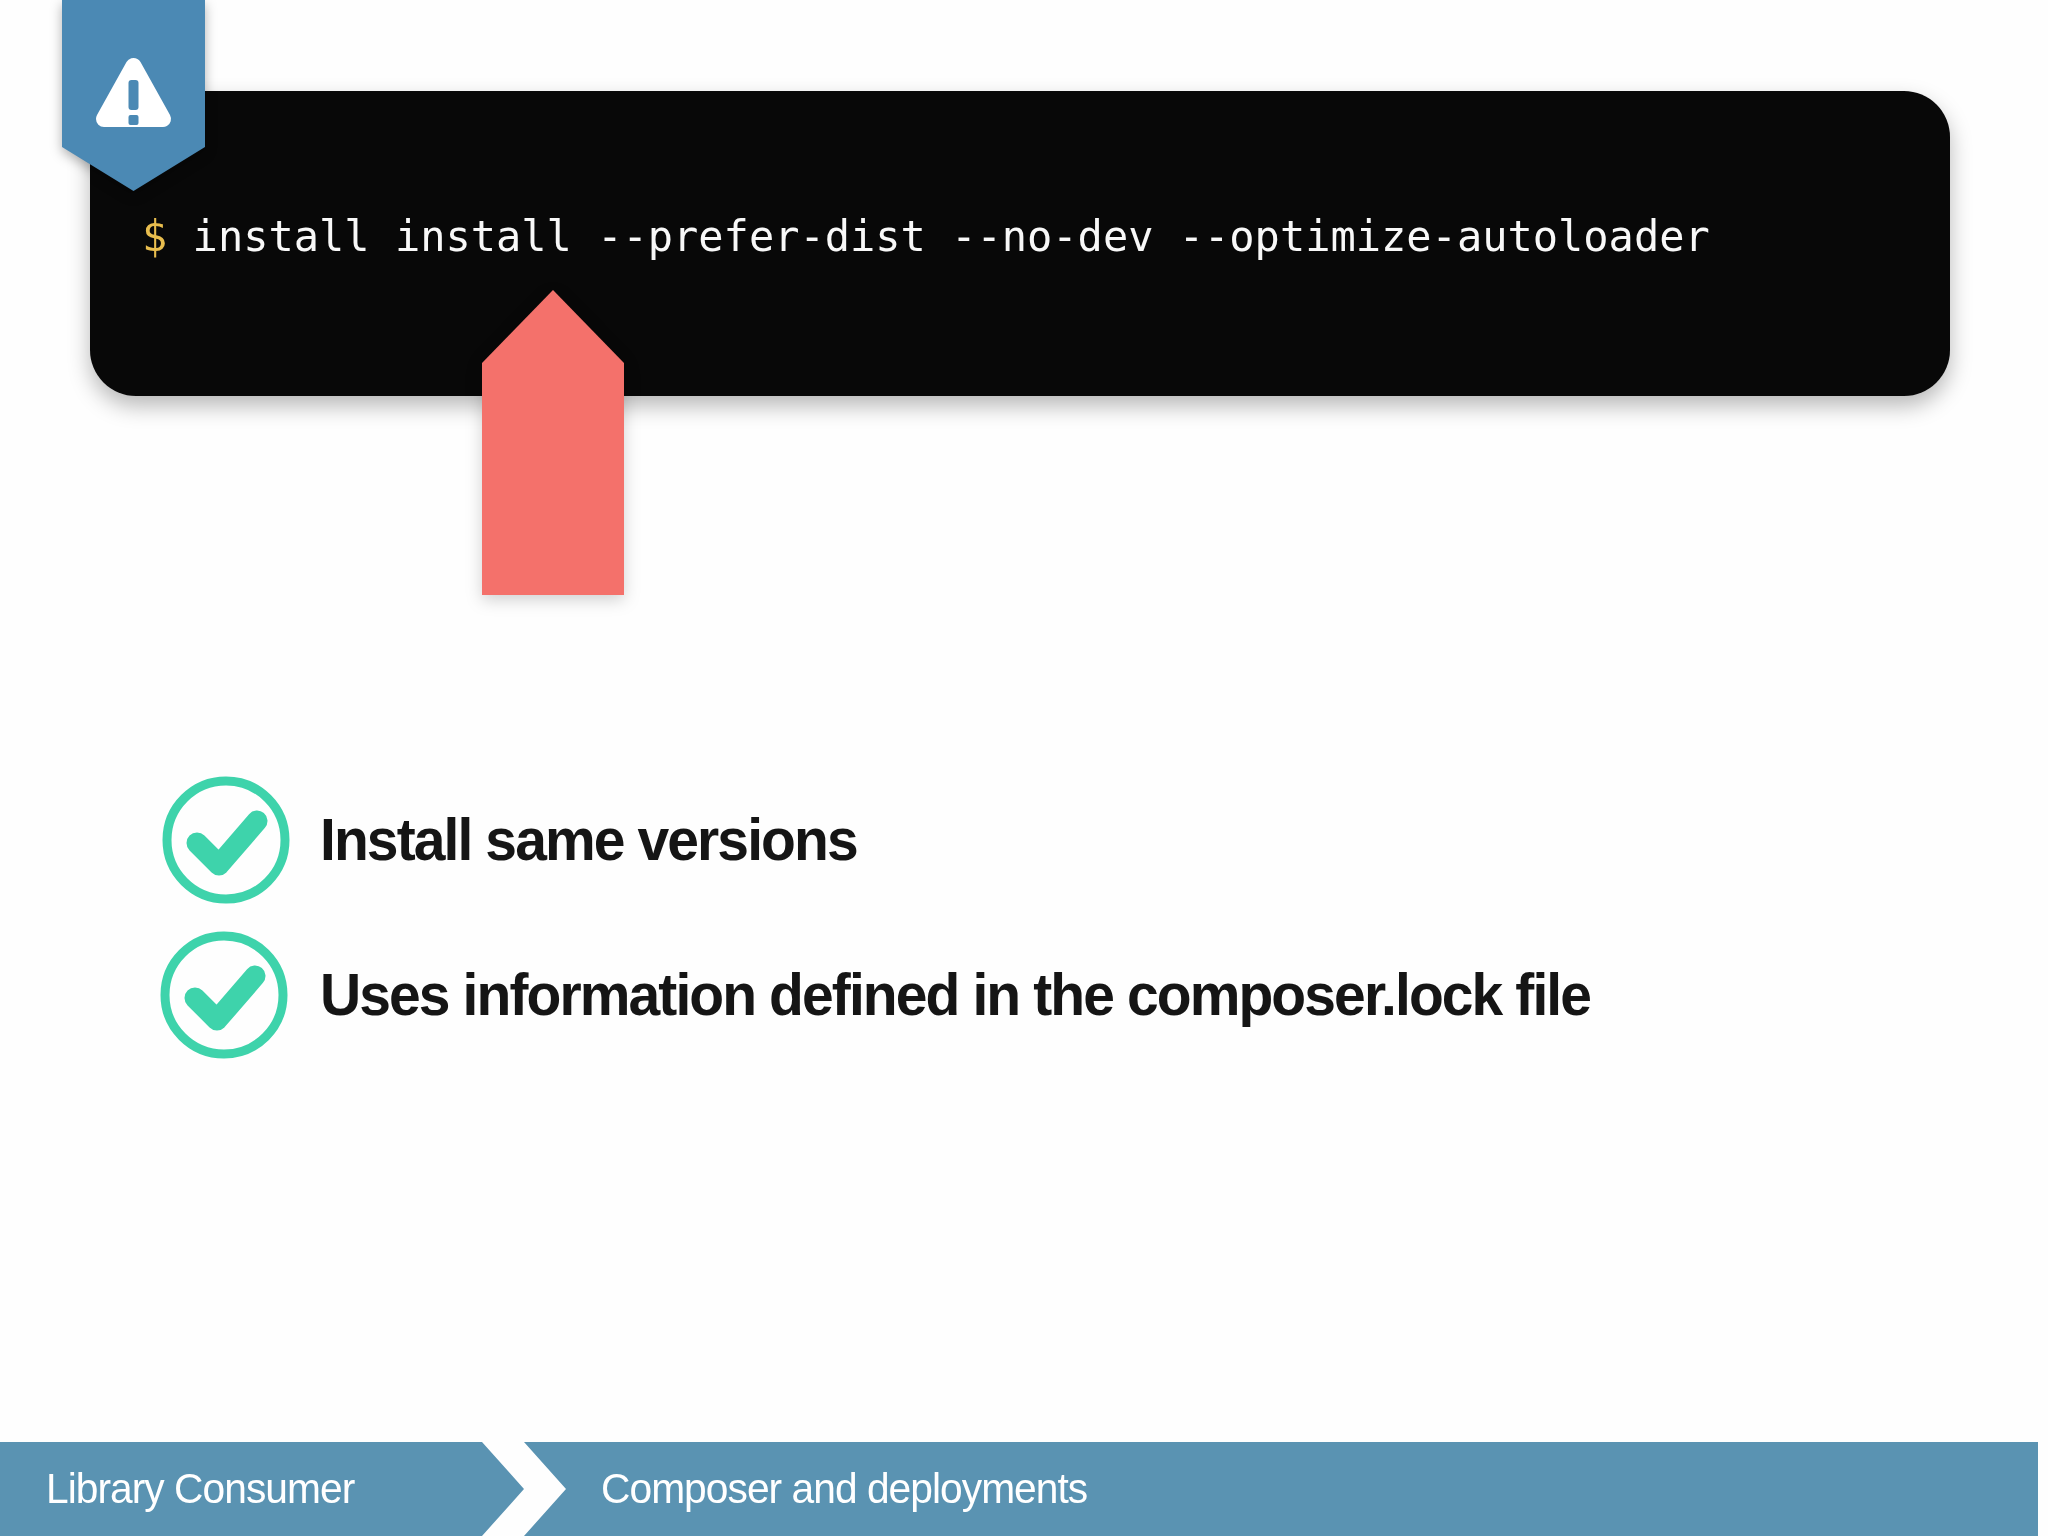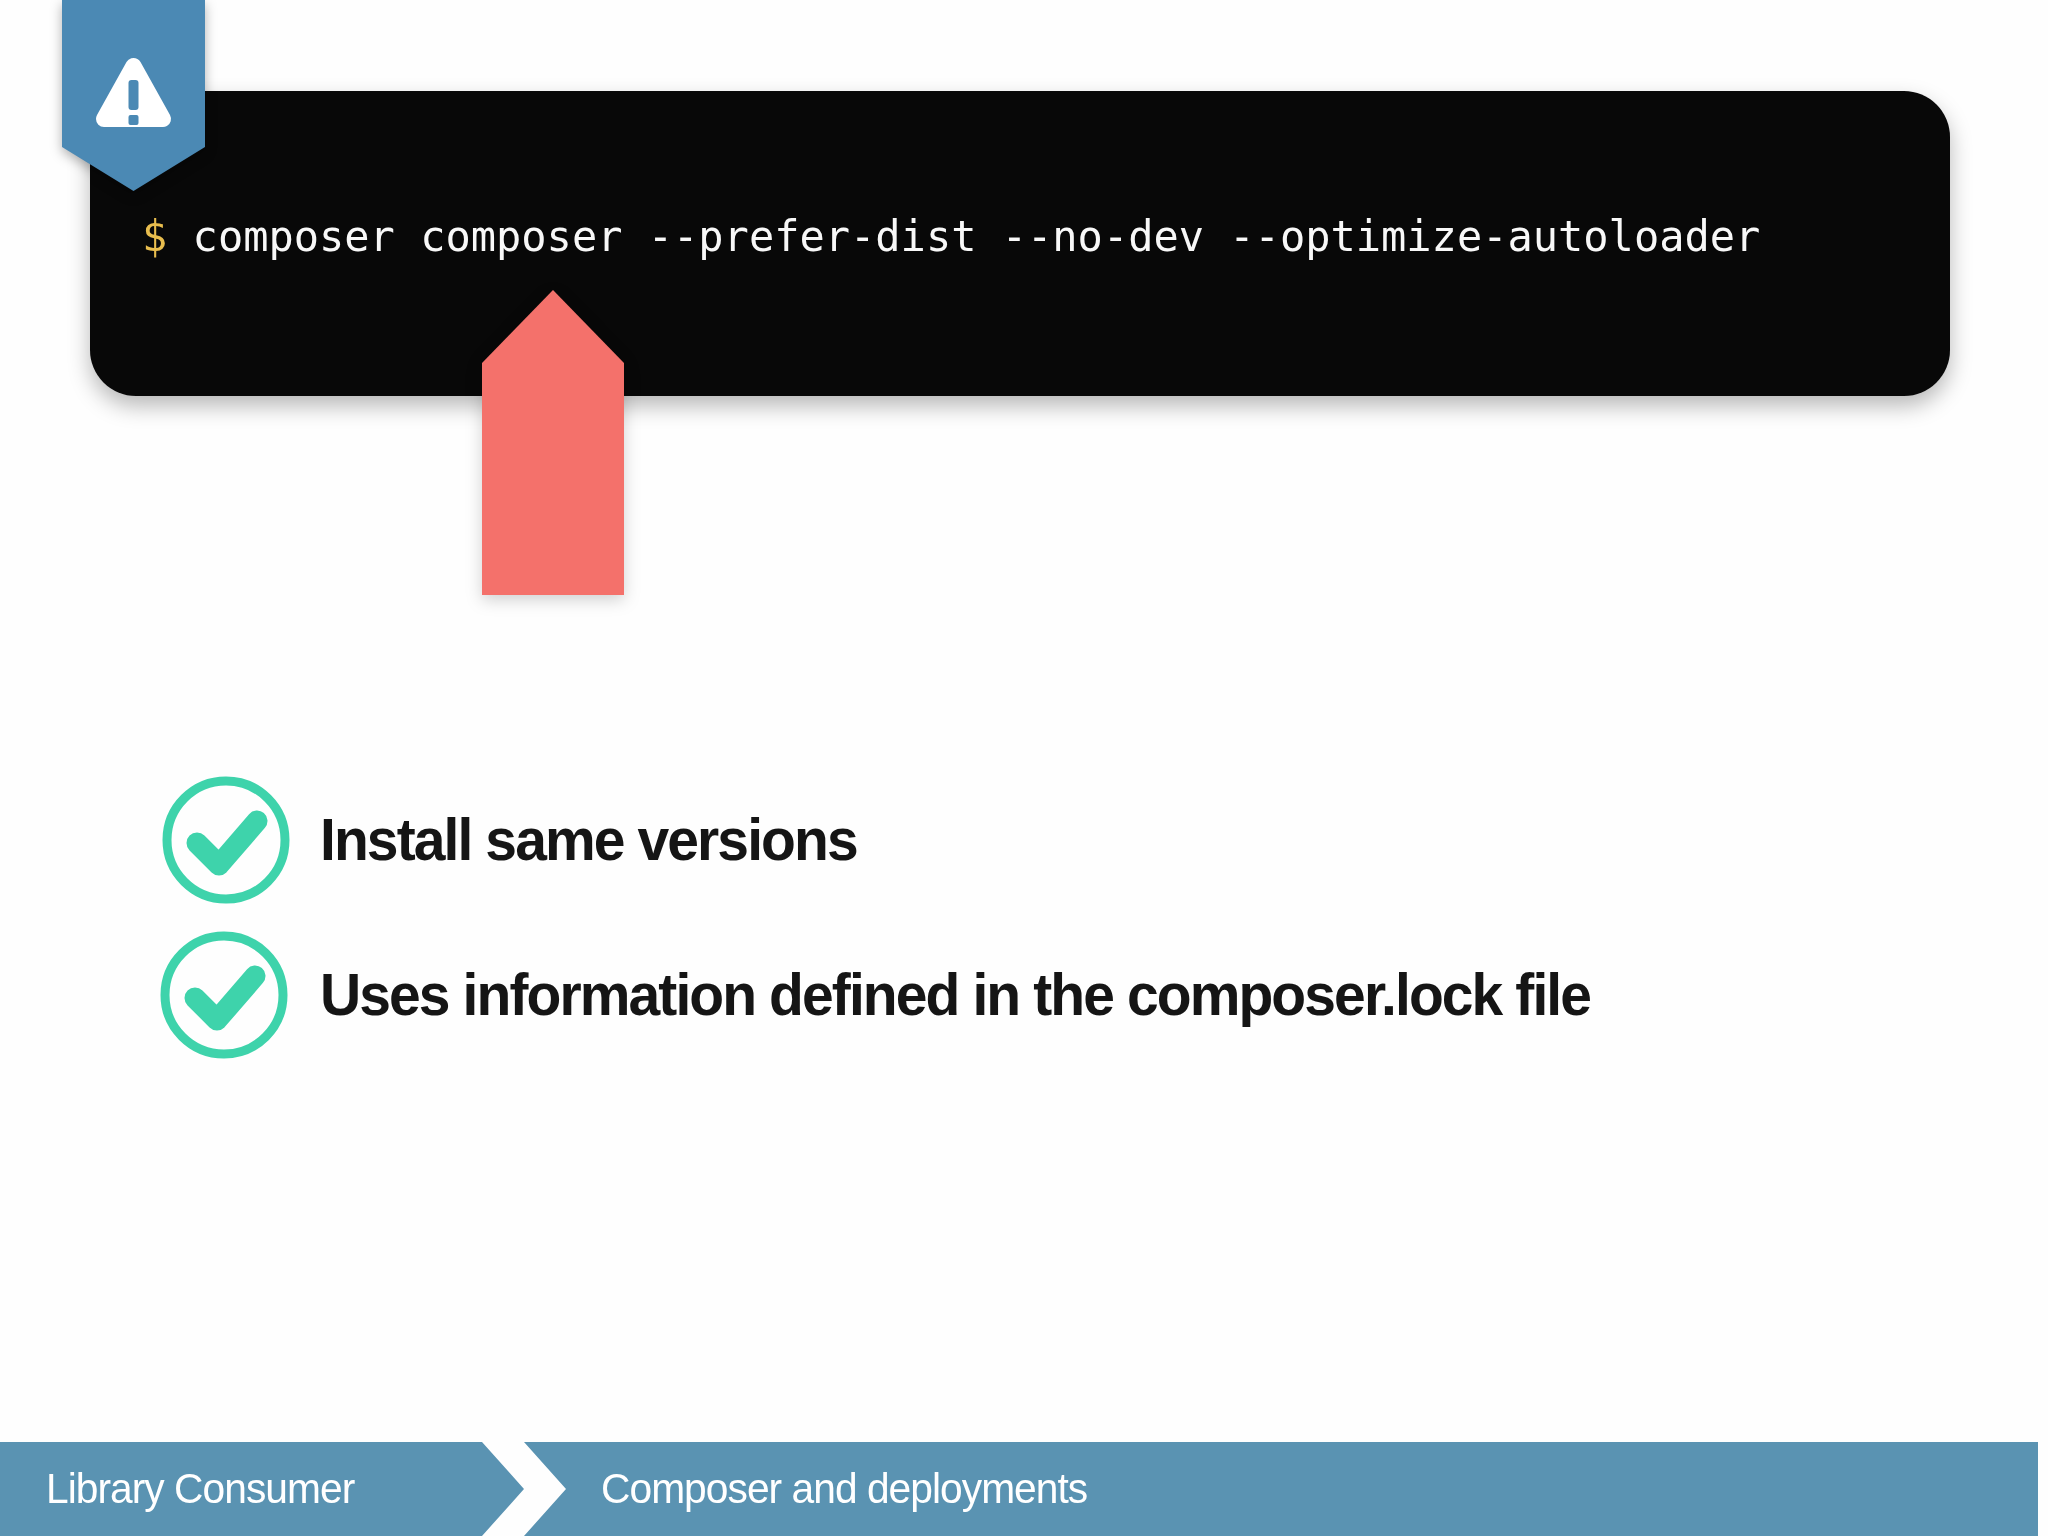--- a/index.html
+++ b/index.html
@@ -112,21 +112,21 @@
     width: 92px;
     height: 94px;
   }
 </style>
 </head>
 <body>
 
 <div class="slide">
 
   <div class="terminal">
-    <div class="cmdline"><span class="prompt">$</span><span> </span><span class="cmd">composer composer --prefer-dist --no-dev --optimize-autoloader</span></div>
+    <div class="cmdline"><span class="prompt">$</span><span> </span><span class="cmd">install install --prefer-dist --no-dev --optimize-autoloader</span></div>
   </div>
 
   <svg class="ribbon" viewBox="0 0 143 192">
     <polygon points="0,0 143,0 143,147 71.5,191 0,147" fill="#4b89b4"></polygon>
     <g>
       <polygon points="71.5,66 101,119 42,119" fill="#ffffff" stroke="#ffffff" stroke-width="16" stroke-linejoin="round"></polygon>
       <rect x="66.5" y="80" width="10" height="30" rx="3" fill="#4b89b4"></rect>
       <rect x="66.5" y="115" width="10" height="10" rx="2" fill="#4b89b4"></rect>
     </g>
   </svg>

